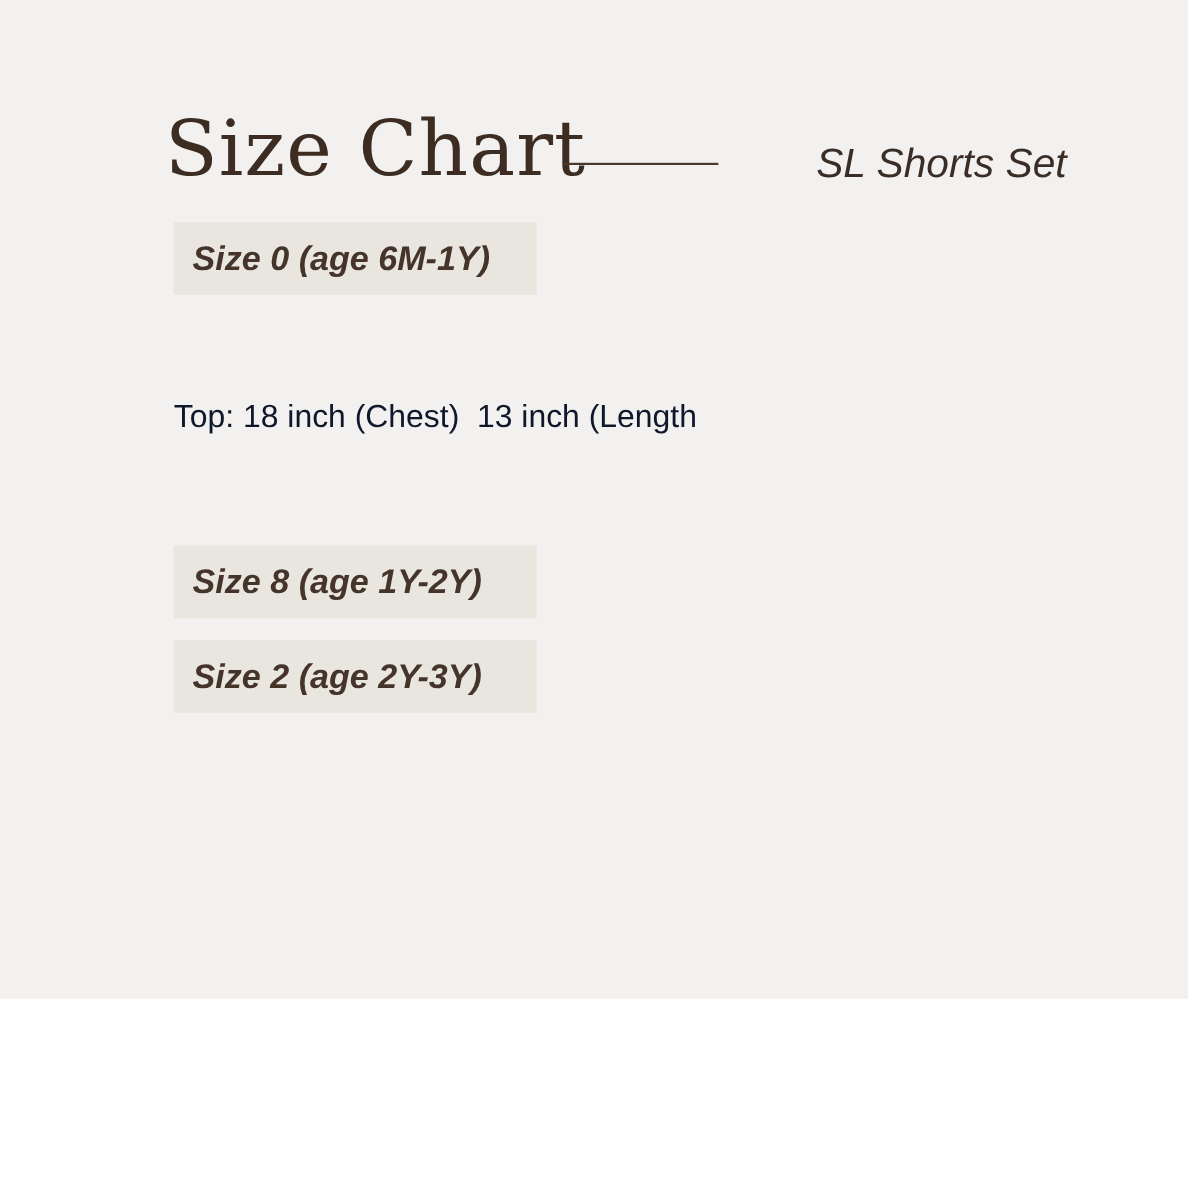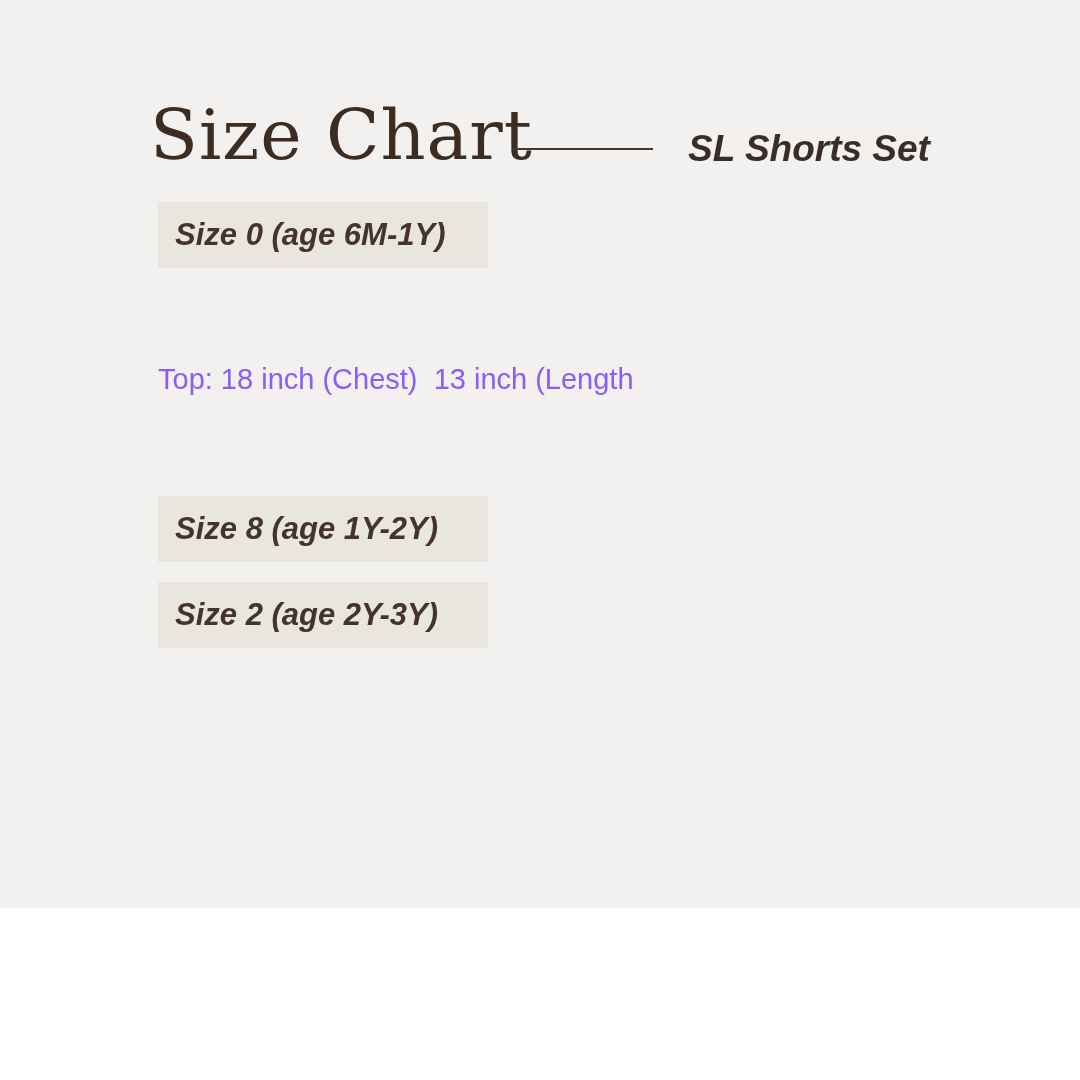--- a/index.html
+++ b/index.html
@@ -29,25 +29,25 @@
   .divider {
     position: absolute;
     left: 513px;
     top: 148px;
     width: 140px;
     height: 2px;
     background: #4a382b;
   }
   .subtitle {
     position: absolute;
-    left: 688px;
+    left: 742px;
     top: 127px;
     font-family: "Liberation Sans", sans-serif;
     font-style: italic;
-    font-weight: 700;
+    font-weight: 400;
     font-size: 37px;
     color: #3a2d25;
     white-space: nowrap;
     line-height: 1.2;
   }
   .sections {
     position: absolute;
     left: 158px;
     top: 202px;
     width: 640px;
@@ -68,21 +68,21 @@
     font-weight: 700;
     font-size: 31px;
     color: #45342a;
     white-space: nowrap;
     text-align: right;
   }
   .body-lines {
     margin-top: 15px;
     font-size: 29px;
     line-height: 38.5px;
-    color: #8b5cf6;
+    color: #0f172a;
     white-space: pre-wrap;
   }
 </style>
 </head>
 <body>
 
 <div class="page">
 
   <div class="title">Size Chart</div>
 

